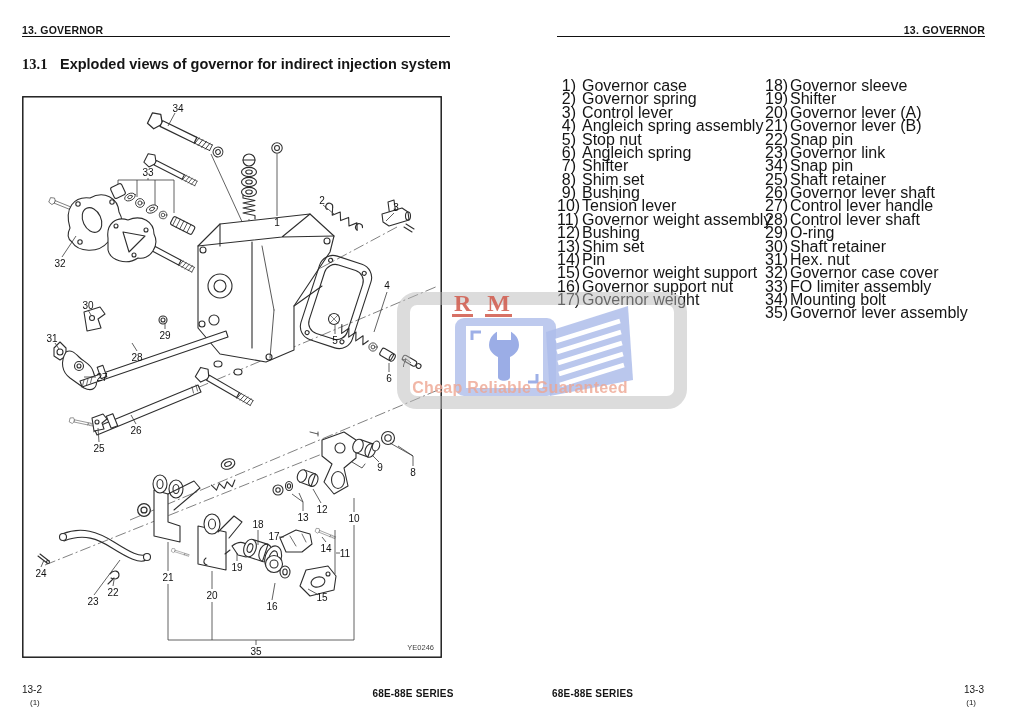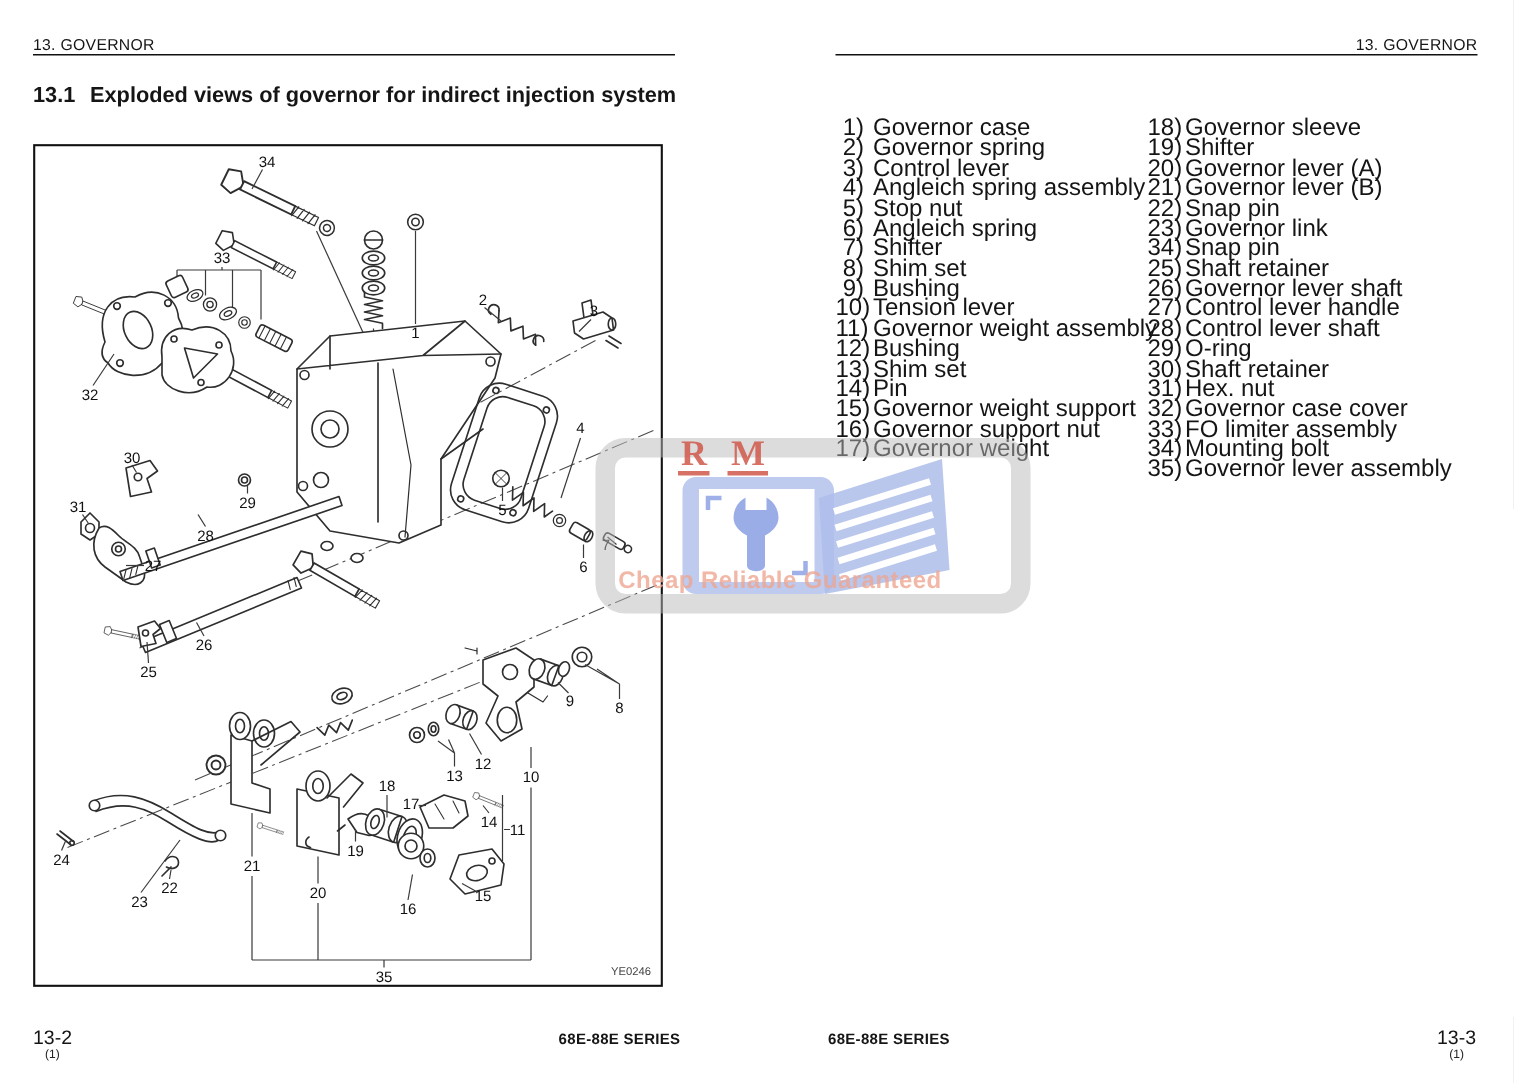--- a/index.html
+++ b/index.html
@@ -1,43 +1,43 @@
 <!DOCTYPE html>
 <html><head>
 <meta charset="utf-8">
 <style>
   html,body{margin:0;padding:0;background:#e8e8e8;}
   .sheet{position:relative;width:1009px;height:722px;background:#ffffff;overflow:hidden;
          font-family:"Liberation Sans",sans-serif;color:#151515;}
   
-  .hdr{position:absolute;top:24px;font-size:10.5px;font-weight:normal;letter-spacing:.2px;}
+  .hdr{position:absolute;top:24px;font-size:10.5px;font-weight:bold;letter-spacing:.2px;}
   .hdr-left{left:22px;}
   .hdr-right{left:557px;width:428px;text-align:right;}
   .hdr-rule{position:absolute;top:36px;height:0;border-top:1.6px solid #111;}
   .rule-left{left:22px;width:428px;}
   .rule-right{left:557px;width:428px;}
   
   .title{position:absolute;left:22px;top:56px;font-size:14.5px;font-weight:bold;white-space:nowrap;}
-  .title .no{display:inline-block;width:38px;}
+  .title .no{display:inline-block;width:38px;font-family:Liberation Serif, serif;}
   
   .diagram{position:absolute;left:22px;top:96px;width:420px;height:562px;}
   .ln{fill:none;stroke:#2e2e2e;stroke-width:1.1;stroke-linejoin:round;stroke-linecap:round;}
   .fw{fill:#ffffff;stroke:#2e2e2e;stroke-width:1.1;stroke-linejoin:round;stroke-linecap:round;}
   .ldr{fill:none;stroke:#3a3a3a;stroke-width:.8;}
   .cl{fill:none;stroke:#4a4a4a;stroke-width:.7;stroke-dasharray:11 3 2 3;}
   .dlabel{font-family:"Liberation Sans",sans-serif;font-size:10px;fill:#111;text-anchor:middle;}
   .figcode{font-family:"Liberation Sans",sans-serif;font-size:7.5px;fill:#444;text-anchor:end;}
   
   .parts-col{position:absolute;top:79px;font-size:16px;line-height:13.38px;}
   .col1{left:557px;}
   .col2{left:765px;}
   .part-row{height:13.38px;white-space:nowrap;}
   .part-num{display:inline-block;width:19px;text-align:right;margin-right:6px;}
   
-  .pgno{position:absolute;font-size:13px;}
+  .pgno{position:absolute;font-size:10px;}
   .pgno-sub{position:absolute;font-size:8px;color:#222;}
   .series{position:absolute;font-size:10px;font-weight:bold;letter-spacing:.2px;}
   
   .wm{position:absolute;pointer-events:none;}
   .wm-frame{left:397px;top:292px;width:290px;height:117px;box-sizing:border-box;
             border:13px solid rgba(185,185,185,.5);border-radius:20px;z-index:6;}
   .wm-letters{left:452px;top:290px;z-index:7;font-family:"Liberation Serif",serif;
               font-weight:bold;font-size:24px;color:rgba(208,88,74,.85);}
   .wm-letters span{display:inline-block;border-bottom:3px solid rgba(208,88,74,.85);
                    padding:0 2px 0 2px;line-height:.92;}

